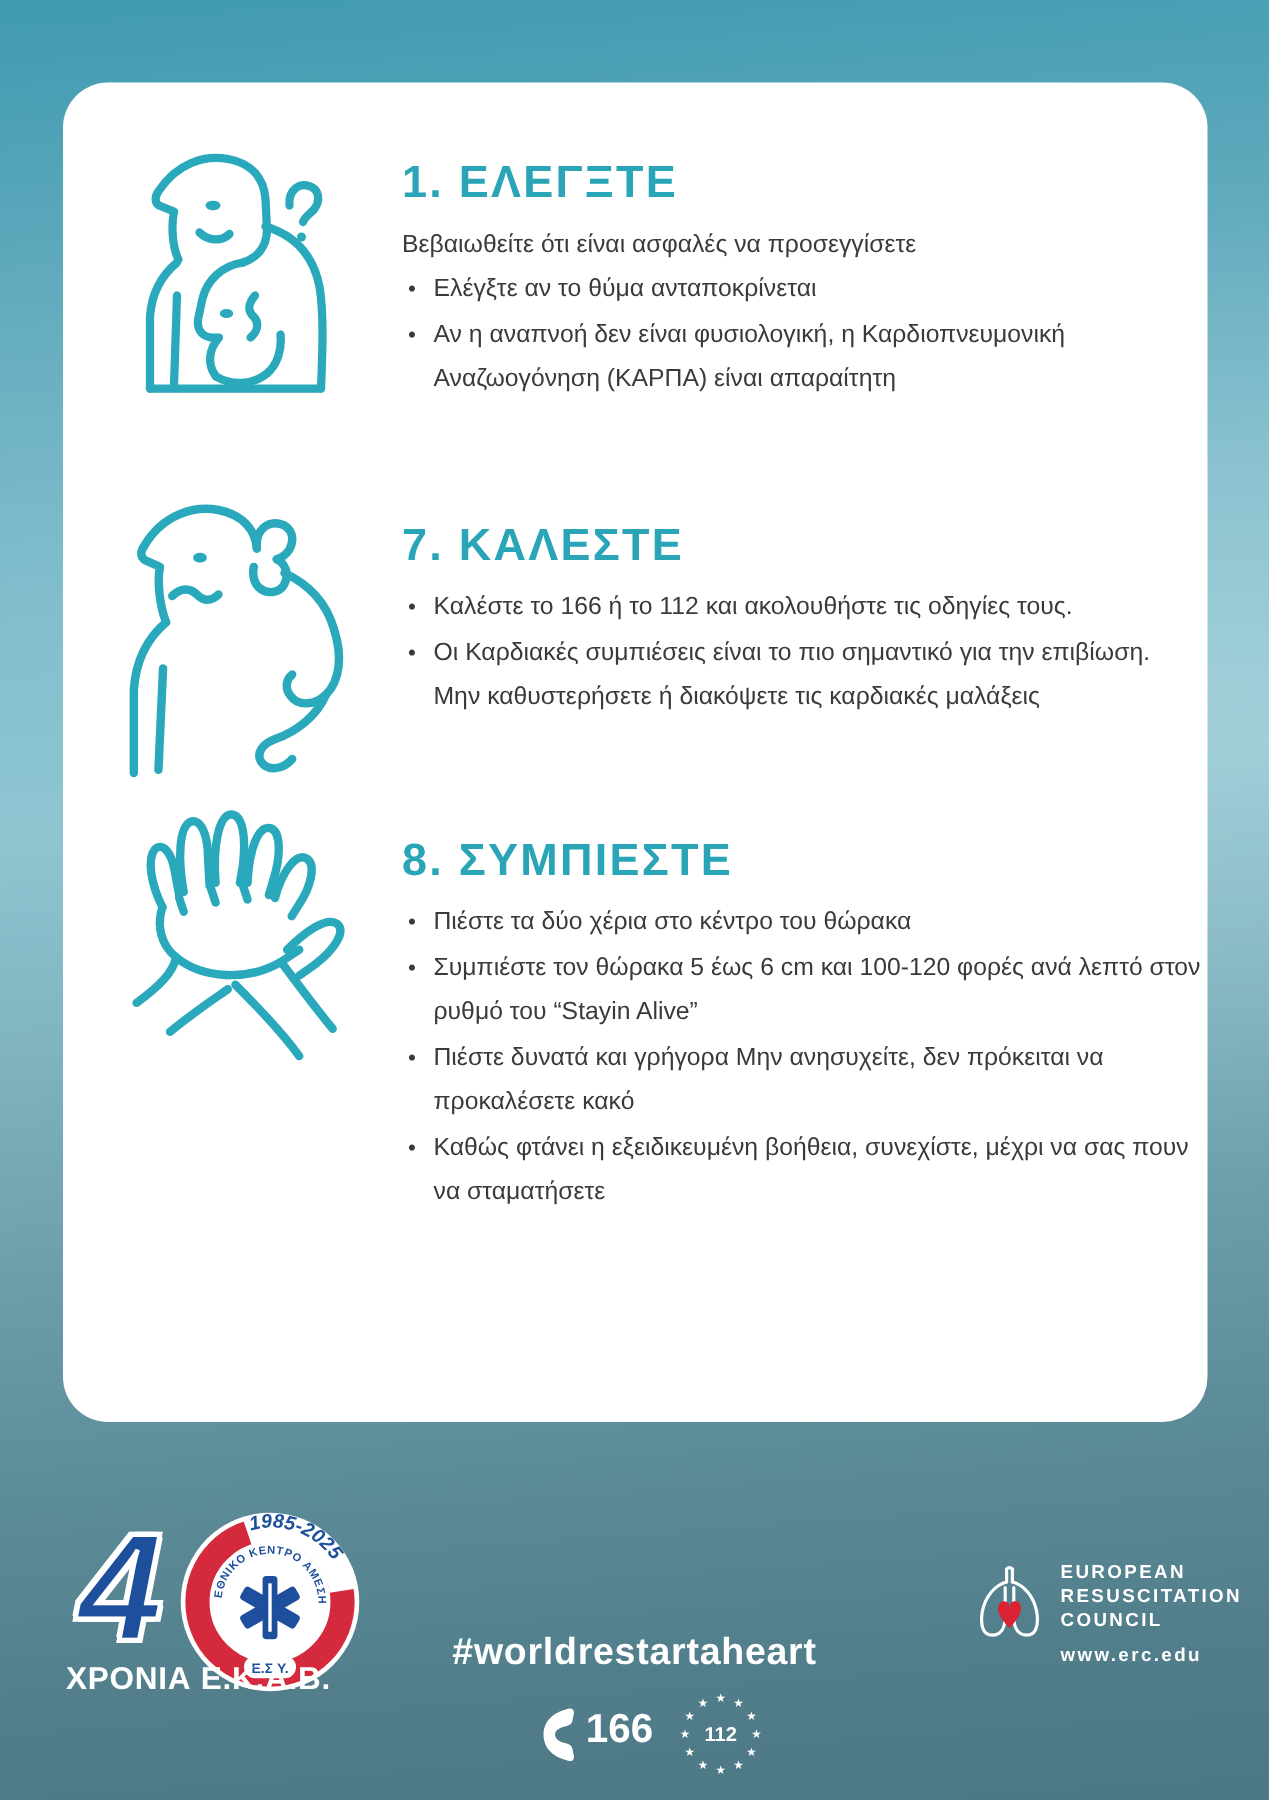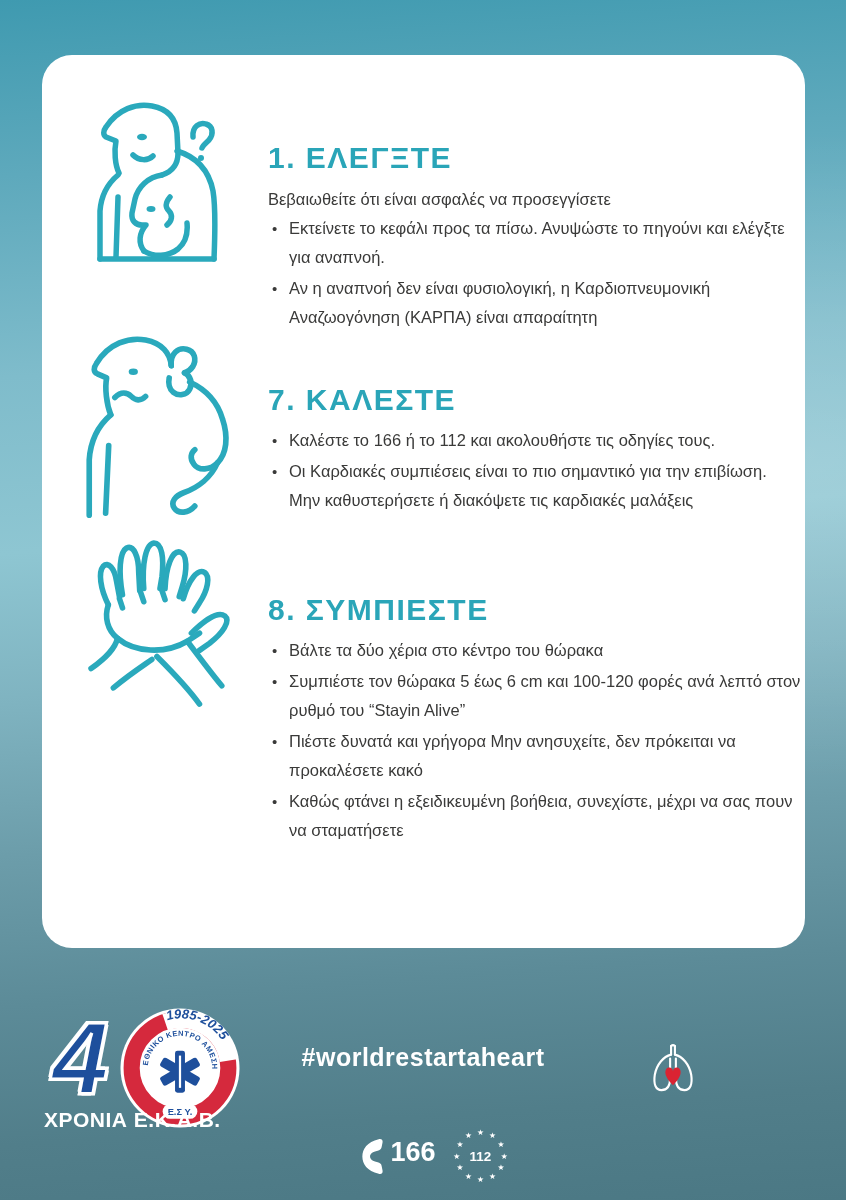--- a/index.html
+++ b/index.html
@@ -28,21 +28,21 @@
   .icon-2 { left:38px;  top:268px; width:164px; height:198px; }
   .icon-3 { left:44px;  top:478px; width:152px; height:178px; }
 
   .sec-text { position:absolute; left:226px; width:534px; }
   .text-1 { top:50px; }
   .text-2 { top:292px; }
   .text-3 { top:502px; }
 
   .sec-title {
     font-size:30px; font-weight:bold; letter-spacing:1.5px;
-    color:#2aa5b8; margin-bottom:9px;margin-top:36px;
+    color:#2aa5b8; margin-bottom:9px;
   }
   .sec-intro {
     font-size:16.5px; line-height:30px; color:#3a3a39;
   }
   .sec-intro:empty { display:none; }
   .bullets { list-style:none; }
   .bullets li {
     position:relative; padding-left:21px; margin-bottom:2px;
     font-size:16.5px; line-height:29px; color:#3a3a39;
   }
@@ -60,21 +60,21 @@
     -webkit-text-stroke:3px #ffffff;
     text-shadow:0 0 2px #fff, 2px 2px 0 #fff, -2px -2px 0 #fff, 2px -2px 0 #fff, -2px 2px 0 #fff;
   }
   .ekab-circle { position:absolute; left:66px; top:-6px; width:124px; height:124px; }
   .ekab-caption {
     position:absolute; left:44px; top:1108px; width:210px;
     text-align:left; color:#ffffff; font-size:21px; font-weight:bold; letter-spacing:0.5px;
   }
 
   .hashtag {
-    position:absolute; left:50%; top:1043px; transform:translateX(-50%);
+    position:absolute; left:50%; top:1087px; transform:translateX(-50%);
     color:#ffffff; font-size:25px; font-weight:bold; letter-spacing:0.5px;
   }
 
   .erc { position:absolute; left:650px; top:1040px; display:flex; gap:11px; align-items:flex-start; }
   .erc-lungs { width:46px; height:58px; }
   .erc-name div {
     color:#ffffff; font-size:12.5px; font-weight:bold; letter-spacing:1.6px; line-height:16px;
   }
   .erc-url { color:#ffffff; font-size:11.5px; letter-spacing:0.8px; margin-top:7px; }
 
@@ -106,21 +106,21 @@
       <ellipse cx="59" cy="114" rx="4.5" ry="3" fill="#2aa9bc" stroke="none"></ellipse>
       <path d="M78,102 C73,108 73,112 77,116 C81,120 80,126 75,130"></path>
       <path d="M52,156 C62,162 76,162 86,154 C93,148 96,138 95,128"></path>
       <path d="M8,164 L122,164"></path>
     </svg>
   </div>
   <div class="sec-text text-1">
     <div class="sec-title">1. ΕΛΕΓΞΤΕ</div>
     <div class="sec-intro">Βεβαιωθείτε ότι είναι ασφαλές να προσεγγίσετε</div>
     <ul class="bullets">
-        <li>Εκτείνετε το κεφάλι προς τα πίσω. Ανυψώστε το πηγούνι και ελέγξτε για αναπνοή.</li>
+        <li>Ελέγξτε αν το θύμα ανταποκρίνεται</li>
         <li>Αν η αναπνοή δεν είναι φυσιολογική, η Καρδιοπνευμονική Αναζωογόνηση (ΚΑΡΠΑ) είναι απαραίτητη</li>
       </ul>
   </div>
 
   <div class="sec-icon icon-2">
     <svg viewBox="0 0 160 190" fill="none" stroke="#2aa9bc" stroke-width="5.5" stroke-linecap="round" stroke-linejoin="round">
       <path d="M30,88 C26,78 24,62 26,52 L17,48 C13,46 13,42 16,38 C28,18 48,12 64,15 C80,18 88,28 89,40"></path>
       <ellipse cx="52" cy="46" rx="4.5" ry="3.2" fill="#2aa9bc" stroke="none"></ellipse>
       <path d="M34,71 C40,65 46,66 50,70 C54,74 59,75 64,70"></path>
       <path d="M89,40 C88,28 96,22 104,24 C112,26 114,34 110,41 C108,44 105,46 102,47"></path>
@@ -155,21 +155,21 @@
       <path d="M5,131 C20,120 29,111 31,101"></path>
       <path d="M27,150 C44,136 58,127 65,122"></path>
       <path d="M70,119 C86,135 102,152 112,166"></path>
       <path d="M100,104 C112,120 124,136 134,148"></path>
     </svg>
   </div>
   <div class="sec-text text-3">
     <div class="sec-title">8. ΣΥΜΠΙΕΣΤΕ</div>
 
     <ul class="bullets">
-        <li>Βάλτε τα δύο χέρια στο κέντρο του θώρακα</li>
+        <li>Πιέστε τα δύο χέρια στο κέντρο του θώρακα</li>
         <li>Συμπιέστε τον θώρακα 5 έως 6 cm και 100-120 φορές ανά λεπτό στον ρυθμό του “Stayin Alive”</li>
         <li>Πιέστε δυνατά και γρήγορα Μην ανησυχείτε, δεν πρόκειται να προκαλέσετε κακό</li>
         <li>Καθώς φτάνει η εξειδικευμένη βοήθεια, συνεχίστε, μέχρι να σας πουν να σταματήσετε</li>
       </ul>
   </div>
 </div>
 
 <div class="ekab-logo">
   <div class="ekab-four">4</div>
   <svg class="ekab-circle" viewBox="0 0 100 100">
@@ -203,20 +203,26 @@
 
 <div class="erc">
   <svg class="erc-lungs" viewBox="0 0 48 56" fill="none" stroke="#ffffff" stroke-width="2.2" stroke-linecap="round">
     <path d="M22,4 L22,13"></path>
     <path d="M26,4 L26,13"></path>
     <path d="M22,4 Q24,2 26,4"></path>
     <path d="M22,13 C14,15 7,23 5,34 C3.5,44 6,50 12,50 C18,50 21,45 21,37 L21,17"></path>
     <path d="M26,13 C34,15 41,23 43,34 C44.5,44 42,50 36,50 C30,50 27,45 27,37 L27,17"></path>
     <path d="M24,45 C18,39 14,32.5 17,28 C19.5,25 24,26.5 24,30.5 C24,26.5 28.5,25 31,28 C34,32.5 30,39 24,45 Z" fill="#da2332" stroke="none"></path>
   </svg>
+  <div class="erc-name">
+    <div>EUROPEAN</div>
+    <div>RESUSCITATION</div>
+    <div>COUNCIL</div>
+    <div class="erc-url">www.erc.edu</div>
+  </div>
 </div>
 
 <div class="emergency">
   <div class="phone-group">
     <svg class="phone-icon" viewBox="0 0 26 40">
       <path d="M20,2 C8,5 3,12 3,20 C3,28 8,35 20,38 C23,39 24.5,37 24,34.5 L23,29.5 C22.6,27.5 21,26.5 19,26 C13.5,24.8 11,22.8 11,20 C11,17.2 13.5,15.2 19,14 C21,13.5 22.6,12.5 23,10.5 L24,5.5 C24.5,3 23,1.3 20,2 Z" fill="#ffffff"></path>
     </svg>
     <span class="phone-number">166</span>
   </div>
   <svg class="eu-circle" viewBox="0 0 58 58">

